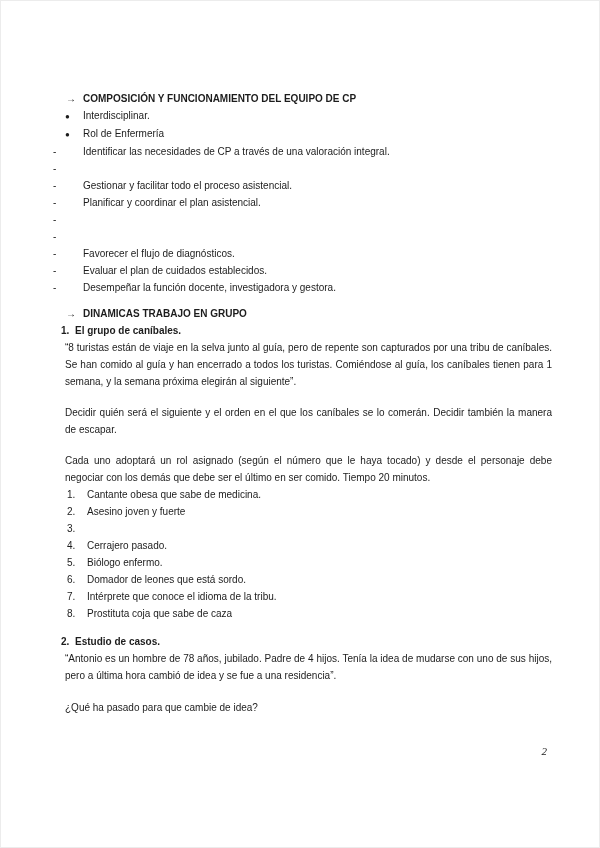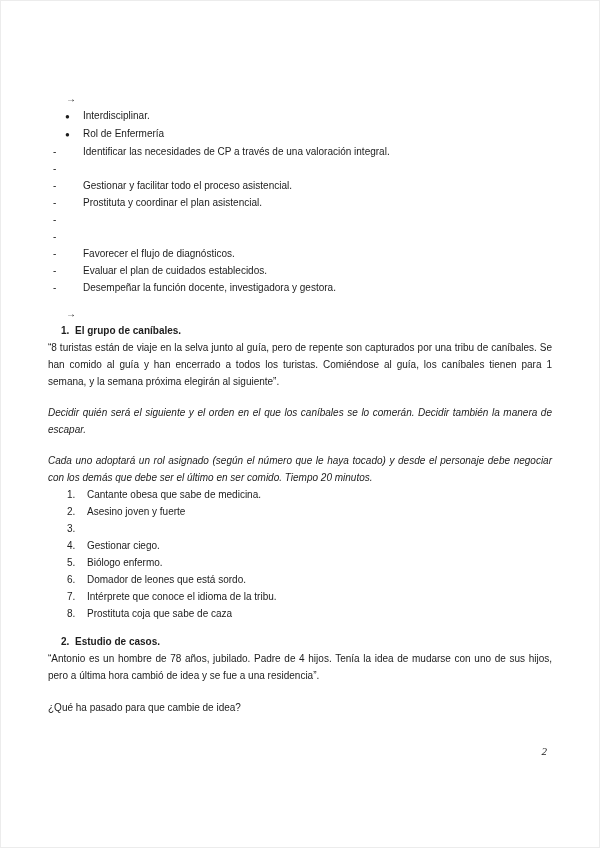--- a/index.html
+++ b/index.html
@@ -34,22 +34,22 @@
 
   .dash-row { margin-left: 5px; }
   .dash-row .marker { width: 30px; }
 
   .subheading-row { font-weight: bold; margin-left: 13px; }
   .subheading-row .marker { width: 14px; }
 
   .num-row { margin-left: 19px; }
   .num-row .marker { width: 20px; }
 
-  .para { text-align: justify; }
-  .gap-lg { margin-top: 14px; font-style: italic; }
+  .para { text-align: justify; margin-left: 17px; }
+  .gap-lg { margin-top: 14px; }
   .gap-md { margin-top: 11px; }
   .gap-sm { margin-top: 9px; }
   .gap-q  { margin-top: 15px; }
 
   .page-number {
     position: absolute;
     top: 744px;
     right: 52px;
     font-family: "Liberation Serif", serif;
     font-style: italic;
@@ -58,20 +58,21 @@
   }
 </style>
 </head>
 <body>
 
 <div class="page">
   <div class="content">
 
     <div class="row heading-row">
       <span class="marker">→</span>
+      <span>COMPOSICIÓN Y FUNCIONAMIENTO DEL EQUIPO DE CP</span>
     </div>
 
     <div class="row bullet-row">
       <span class="marker">●</span>
       <span>Interdisciplinar.</span>
     </div>
     <div class="row bullet-row">
       <span class="marker">●</span>
       <span>Rol de Enfermería</span>
     </div>
@@ -82,21 +83,21 @@
     </div>
     <div class="row dash-row">
       <span class="marker">-</span>
     </div>
     <div class="row dash-row">
       <span class="marker">-</span>
       <span>Gestionar y facilitar todo el proceso asistencial.</span>
     </div>
     <div class="row dash-row">
       <span class="marker">-</span>
-      <span>Prostituta y coordinar el plan asistencial.</span>
+      <span>Planificar y coordinar el plan asistencial.</span>
     </div>
     <div class="row dash-row">
       <span class="marker">-</span>
     </div>
     <div class="row dash-row">
       <span class="marker">-</span>
     </div>
     <div class="row dash-row">
       <span class="marker">-</span>
       <span>Favorecer el flujo de diagnósticos.</span>
@@ -105,20 +106,21 @@
       <span class="marker">-</span>
       <span>Evaluar el plan de cuidados establecidos.</span>
     </div>
     <div class="row dash-row">
       <span class="marker">-</span>
       <span>Desempeñar la función docente, investigadora y gestora.</span>
     </div>
 
     <div class="row heading-row gap-sm">
       <span class="marker">→</span>
+      <span>DINAMICAS TRABAJO EN GRUPO</span>
     </div>
 
     <div class="row subheading-row">
       <span class="marker">1.</span>
       <span>El grupo de caníbales.</span>
     </div>
 
     <p class="para">“8 turistas están de viaje en la selva junto al guía, pero de repente son capturados por una tribu de caníbales. Se han comido al guía y han encerrado a todos los turistas. Comiéndose al guía, los caníbales tienen para 1 semana, y la semana próxima elegirán al siguiente”.</p>
 
     <p class="para gap-lg">Decidir quién será el siguiente y el orden en el que los caníbales se lo comerán. Decidir también la manera de escapar.</p>
@@ -131,21 +133,21 @@
     </div>
     <div class="row num-row">
       <span class="marker">2.</span>
       <span>Asesino joven y fuerte</span>
     </div>
     <div class="row num-row">
       <span class="marker">3.</span>
     </div>
     <div class="row num-row">
       <span class="marker">4.</span>
-      <span>Gestionar ciego.</span>
+      <span>Cerrajero pasado.</span>
     </div>
     <div class="row num-row">
       <span class="marker">5.</span>
       <span>Biólogo enfermo.</span>
     </div>
     <div class="row num-row">
       <span class="marker">6.</span>
       <span>Domador de leones que está sordo.</span>
     </div>
     <div class="row num-row">

